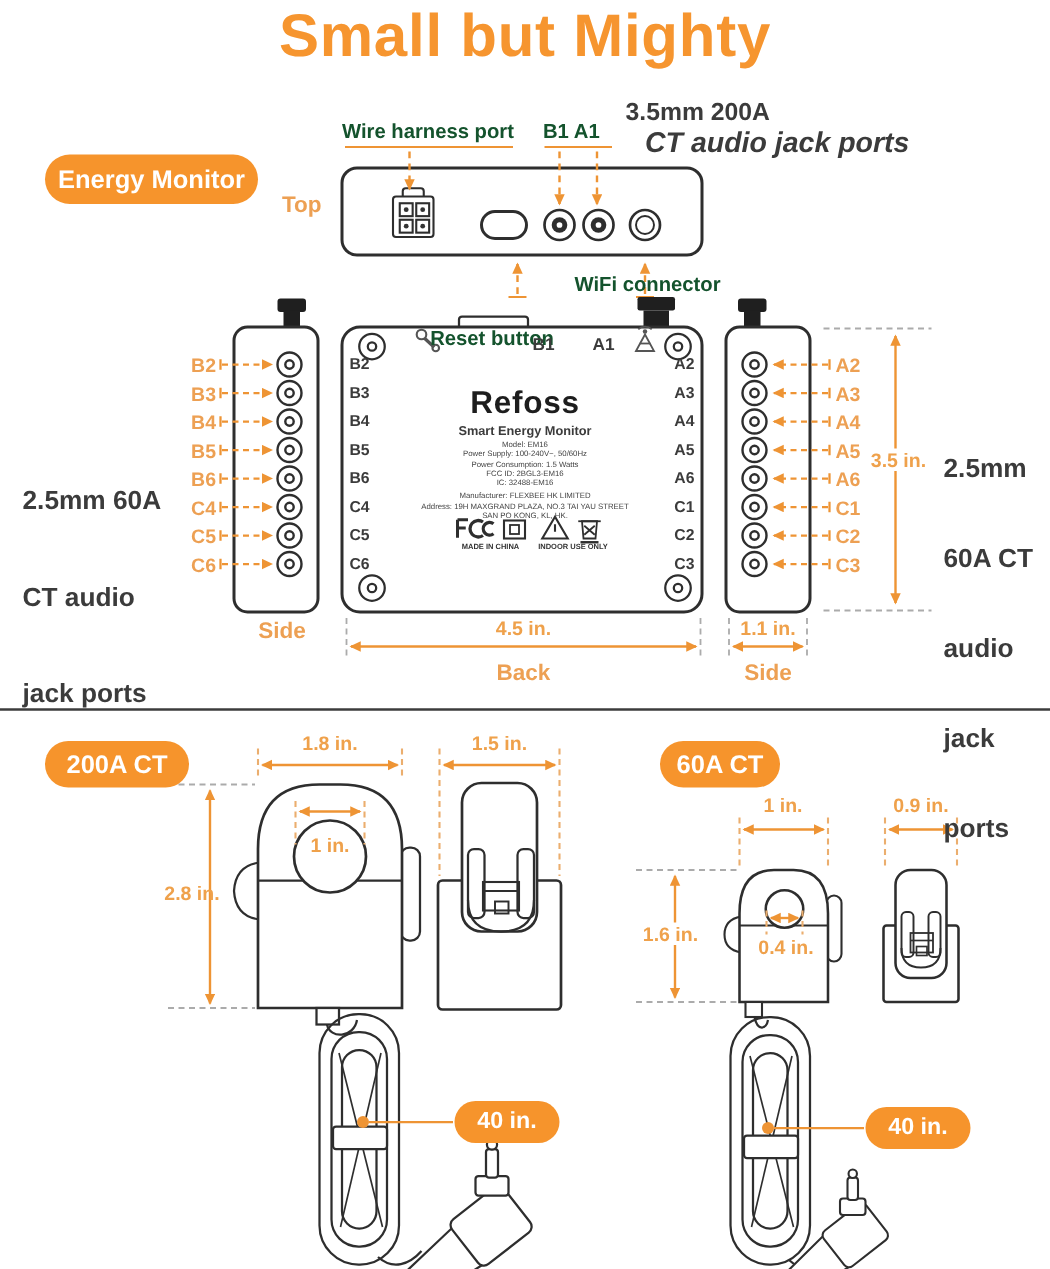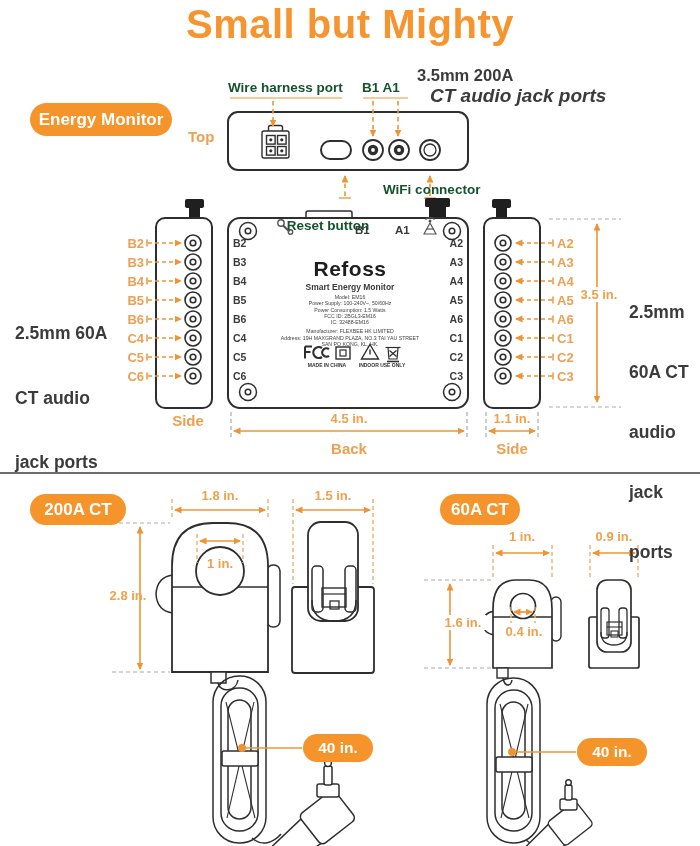--- a/index.html
+++ b/index.html
@@ -432,36 +432,36 @@
       <div>FCC ID: 2BGL3-EM16</div>
       <div>IC: 32488-EM16</div>
       <div style="margin-top:3px;">Manufacturer: FLEXBEE HK LIMITED</div>
       <div>Address: 19H MAXGRAND PLAZA, NO.3 TAI YAU STREET</div>
       <div>SAN PO KONG, KL, HK.</div>
     </div>
   </div>
   <div class="abs" style="left:297px;top:362px;width:60px;font-size:5px;font-weight:700;color:#333;text-align:center;">MADE IN CHINA</div>
   <div class="abs" style="left:352px;top:362px;width:60px;font-size:5px;font-weight:700;color:#333;text-align:center;">INDOOR USE ONLY</div>
 
-  <div class="abs dim whitebg" style="left:578px;top:287px;width:40px;">3.5 in.</div>
+  <div class="abs dim whitebg" style="left:578px;top:299px;width:40px;">3.5 in.</div>
   <div class="abs ann-lg" style="left:160px;top:412px;width:56px;text-align:center;">Side</div>
   <div class="abs dim" style="left:309px;top:411px;width:80px;">4.5 in.</div>
   <div class="abs ann-lg" style="left:309px;top:440px;width:80px;text-align:center;">Back</div>
   <div class="abs dim" style="left:480px;top:411px;width:64px;">1.1 in.</div>
   <div class="abs ann-lg" style="left:480px;top:440px;width:64px;text-align:center;">Side</div>
 
   <div class="abs pill" style="left:30px;top:494px;width:96px;height:31px;font-size:17px;">200A CT</div>
   <div class="abs pill" style="left:440px;top:494px;width:80px;height:31px;font-size:17px;">60A CT</div>
 
   <div class="abs dim" style="left:190px;top:488px;width:60px;">1.8 in.</div>
   <div class="abs dim" style="left:303px;top:488px;width:60px;">1.5 in.</div>
   <div class="abs dim" style="left:100px;top:588px;width:56px;">2.8 in.</div>
   <div class="abs dim" style="left:198px;top:556px;width:44px;">1 in.</div>
 
   <div class="abs dim" style="left:494px;top:529px;width:56px;">1 in.</div>
   <div class="abs dim" style="left:586px;top:529px;width:56px;">0.9 in.</div>
-  <div class="abs dim whitebg" style="left:424px;top:615px;width:44px;margin-left:16px;">1.6 in.</div>
+  <div class="abs dim whitebg" style="left:424px;top:615px;width:44px;">1.6 in.</div>
   <div class="abs dim whitebg" style="left:498px;top:624px;width:50px;">0.4 in.</div>
 
   <div class="abs pill" style="left:303px;top:734px;width:70px;height:28px;font-size:15.5px;border-radius:14px;">40 in.</div>
   <div class="abs pill" style="left:577px;top:738px;width:70px;height:28px;font-size:15.5px;border-radius:14px;">40 in.</div>
 
 </div>
 
 </body></html>

